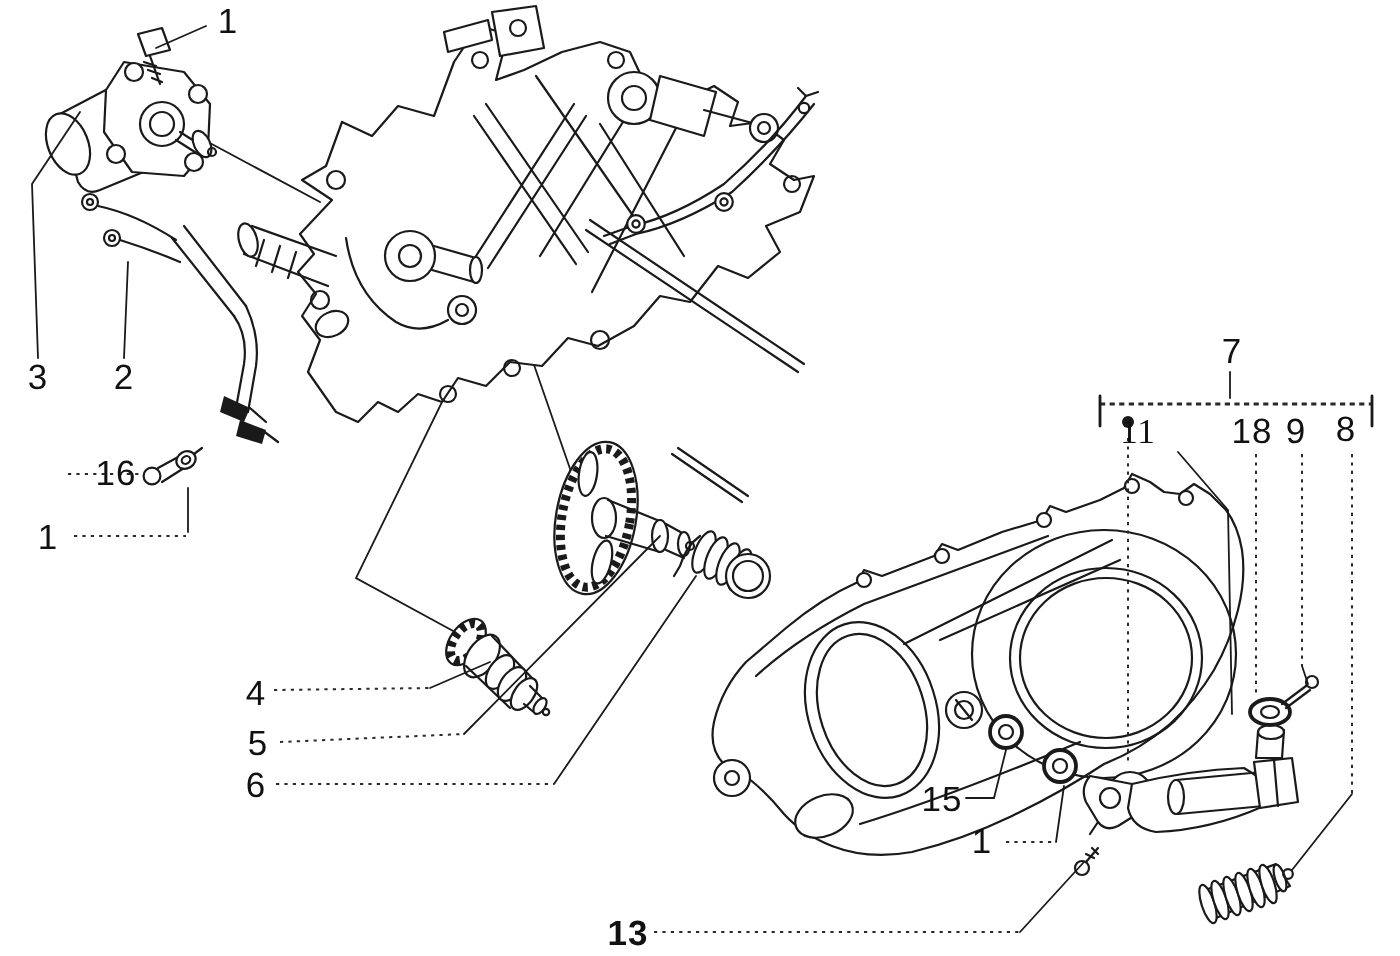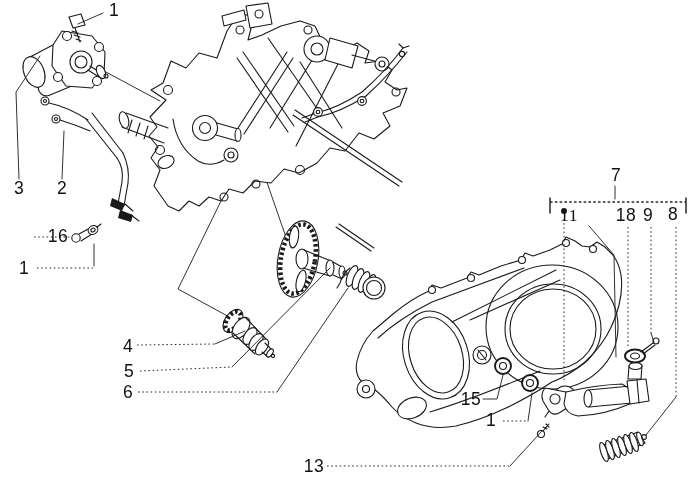--- a/index.html
+++ b/index.html
@@ -290,19 +290,19 @@
       <div class="callout" style="left: 19px; top: 189px;">3</div>
       <div class="callout" style="left: 128px; top: 347px;">4</div>
       <div class="callout" style="left: 129px; top: 372px;">5</div>
       <div class="callout" style="left: 128px; top: 393px;">6</div>
       <div class="callout" style="left: 616px; top: 176px;">7</div>
       <div class="callout" style="left: 673px; top: 215px;">8</div>
       <div class="callout" style="left: 648px; top: 216px;">9</div>
       <div class="callout" style="left: 626px; top: 216px;">18</div>
       <div class="callout" style="left: 569px; top: 216px; font-family: Liberation Serif, serif;">11</div>
       <div class="callout" style="left: 24px; top: 269px;">1</div>
-      <div class="callout" style="left: 314px; top: 467px;">13</div>
+      <div class="callout" style="left: 314px; top: 467px; font-weight: bold;">13</div>
       <div class="callout" style="left: 491px; top: 421px;">1</div>
       <div class="callout" style="left: 471px; top: 400px;">15</div>
       <div class="callout" style="left: 24px; top: 237px; margin-left: 34px;">16</div>
     </div>
 
 </div>
 
 </body></html>

